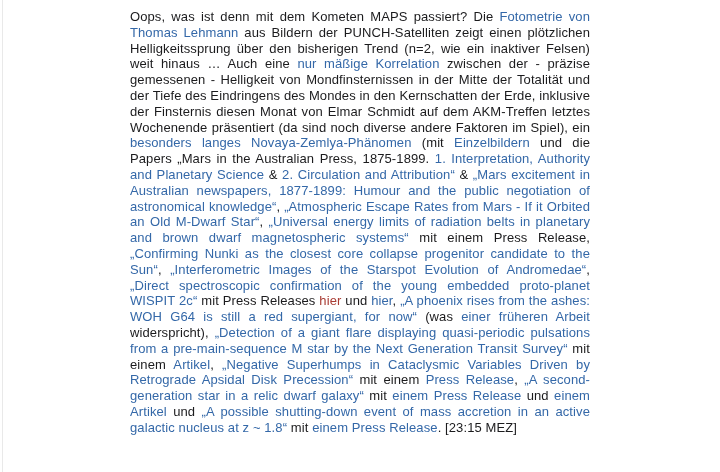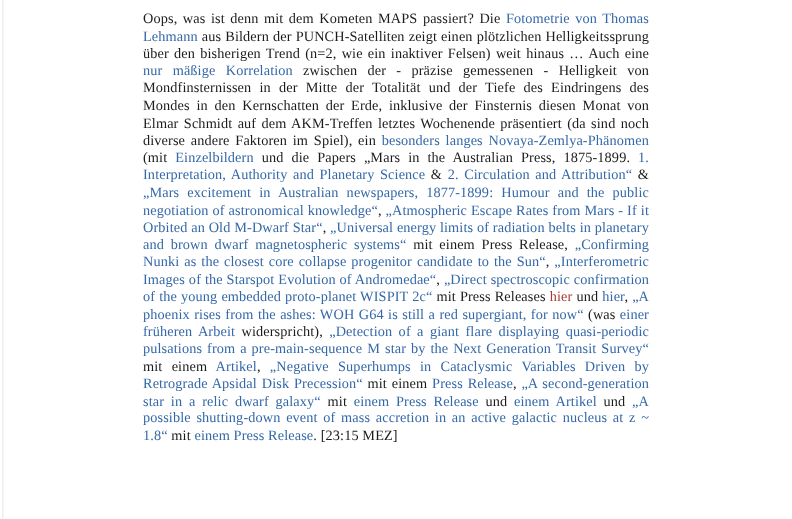--- a/index.html
+++ b/index.html
@@ -6,21 +6,21 @@
     margin: 0;
     padding: 0;
     background: #ffffff;
   }
   .page {
     position: relative;
     width: 720px;
     height: 472px;
     background: var(--bg, #ffffff);
     overflow: hidden;
-    font-family: Liberation Serif, serif;
+    font-family: Liberation Sans, sans-serif;
   }
   .edge-line {
     position: absolute;
     left: 2px;
     top: 0;
     bottom: 0;
     width: 1px;
     background: #e9e9e9;
   }
   .article {

